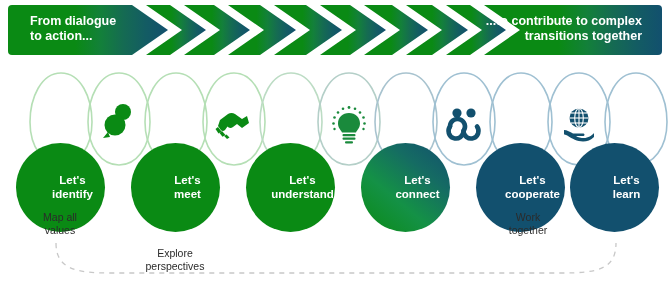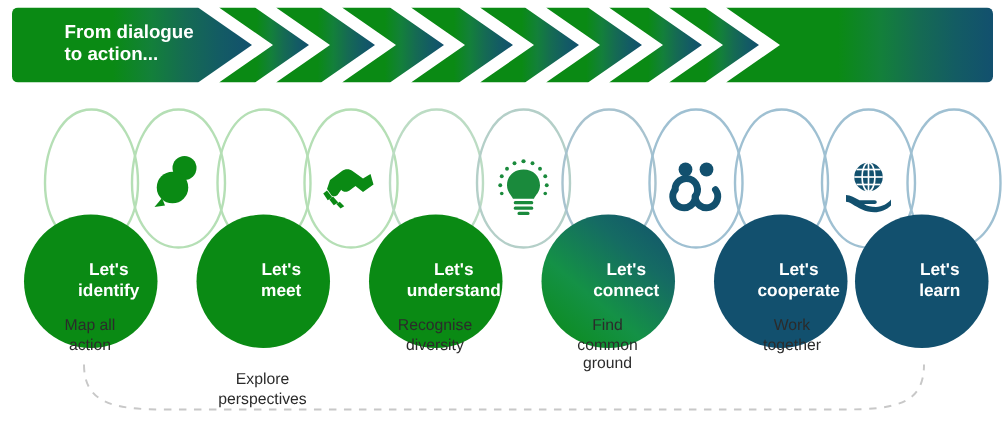--- a/index.html
+++ b/index.html
@@ -24,21 +24,20 @@
     width: 654px;
     height: 50px;
   }
   .banner-text {
     position: absolute;
     color: #ffffff;
     font-weight: bold;
     font-size: 12.5px;
     line-height: 15px;
     white-space: pre-line;
-    margin-left: 13px;
   }
   #banner-left-text {
     left: 22px;
     top: 9px;
     text-align: left;
   }
   #banner-right-text {
     right: 20px;
     top: 9px;
     text-align: right;
@@ -127,20 +126,22 @@
         <path d="M356 0 H384 L420 25 L384 50 H356 L392 25 Z" fill="url(#bannerGrad)"></path>
         <path d="M398 0 H424 L460 25 L424 50 H398 L434 25 Z" fill="url(#bannerGrad)"></path>
         <path d="M438 0 H462 L498 25 L462 50 H438 L474 25 Z" fill="url(#bannerGrad)"></path>
 
         <path d="M476 0 H654 V50 H476 L512 25 Z" fill="url(#bannerGrad)"></path>
       </g>
     </svg>
 
     <div class="banner-text" id="banner-left-text">From dialogue
 to action...</div>
+    <div class="banner-text" id="banner-right-text">...to contribute to complex
+transitions together</div>
   </div>
 
   <div id="ovals">
     <svg width="670" height="110" viewBox="0 0 670 110">
       <defs>
 
         <g id="eggShape">
           <path d="M0 -47 C 20 -47 31 -22 31 2 C 31 28 17 45 0 45 C -17 45 -31 28 -31 2 C -31 -22 -20 -47 0 -47 Z"></path>
         </g>
       </defs>
@@ -254,28 +255,23 @@
     <span class="circle-label">Let's
 cooperate</span>
   </div>
 
   <div class="circle" style="left:570px; top:143px; background:#12506e;">
     <span class="circle-label">Let's
 learn</span>
   </div>
 
   <div class="caption" style="left:5px; top:211px;">Map all
-action</div>
+values</div>
   <div class="caption" style="left:120px; top:211px;margin-top:36px;">Explore
 perspectives</div>
-  <div class="caption" style="left:235px; top:211px;">Recognise
-diversity</div>
-  <div class="caption" style="left:350px; top:211px;">Find
-common
-ground</div>
   <div class="caption" style="left:473px; top:211px;">Work
 together</div>
 
   <div id="loop">
     <svg width="670" height="60" viewBox="0 0 670 60">
       <path d="M56 18 C 56 44, 76 48, 110 48 L 562 48 C 598 48, 616 44, 616 18" fill="none" stroke="#c8c8c8" stroke-width="1.3" stroke-dasharray="5 5" stroke-linecap="butt"></path>
     </svg>
   </div>
 
 </div>

